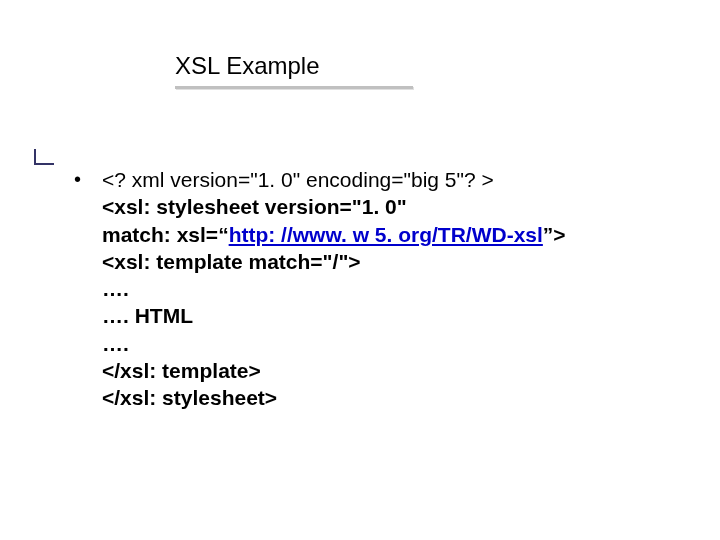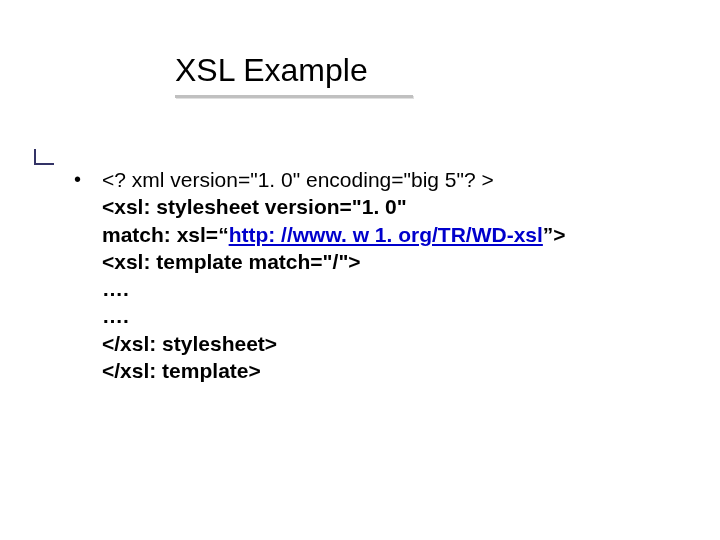--- a/index.html
+++ b/index.html
@@ -13,21 +13,21 @@
     position: relative;
     overflow: hidden;
   }
   .title-wrap {
     position: absolute;
     left: 175px;
     top: 52px;
   }
   .title {
     font-family: Verdana, Geneva, sans-serif;
-    font-size: 32px;
+    font-size: 24px;
     font-weight: 400;
     margin: 0;
     padding: 0;
     color: #000000;
     letter-spacing: 0px;
   }
   .title-underline {
     height: 3px;
     background: #c0c0c0;
     width: 238px;
@@ -86,22 +86,23 @@
 
 <div class="left-rule"></div>
 
 <div class="content">
   <div class="bullet-row">
     <div class="bullet">•</div>
     <div class="body">
       <div class="line-plain">&lt;? xml version="1. 0" encoding="big 5"? &gt;</div>
       <div class="line-bold">&lt;xsl: stylesheet version="1. 0"</div>
       <div class="line-bold">
-        <span>match: xsl=“</span><span class="link">http: //www. w 1. org/TR/WD-xsl</span><span>”&gt;</span>
+        <span>match: xsl=“</span><span class="link">http: //www. w 5. org/TR/WD-xsl</span><span>”&gt;</span>
       </div>
       <div class="line-bold">&lt;xsl: template match="/"&gt;</div>
       <div class="line-bold">….</div>
+      <div class="line-bold">…. HTML</div>
       <div class="line-bold">….</div>
+      <div class="line-bold">&lt;/xsl: template&gt;</div>
       <div class="line-bold">&lt;/xsl: stylesheet&gt;</div>
-      <div class="line-bold">&lt;/xsl: template&gt;</div>
     </div>
   </div>
 </div>
 
 </body></html>

